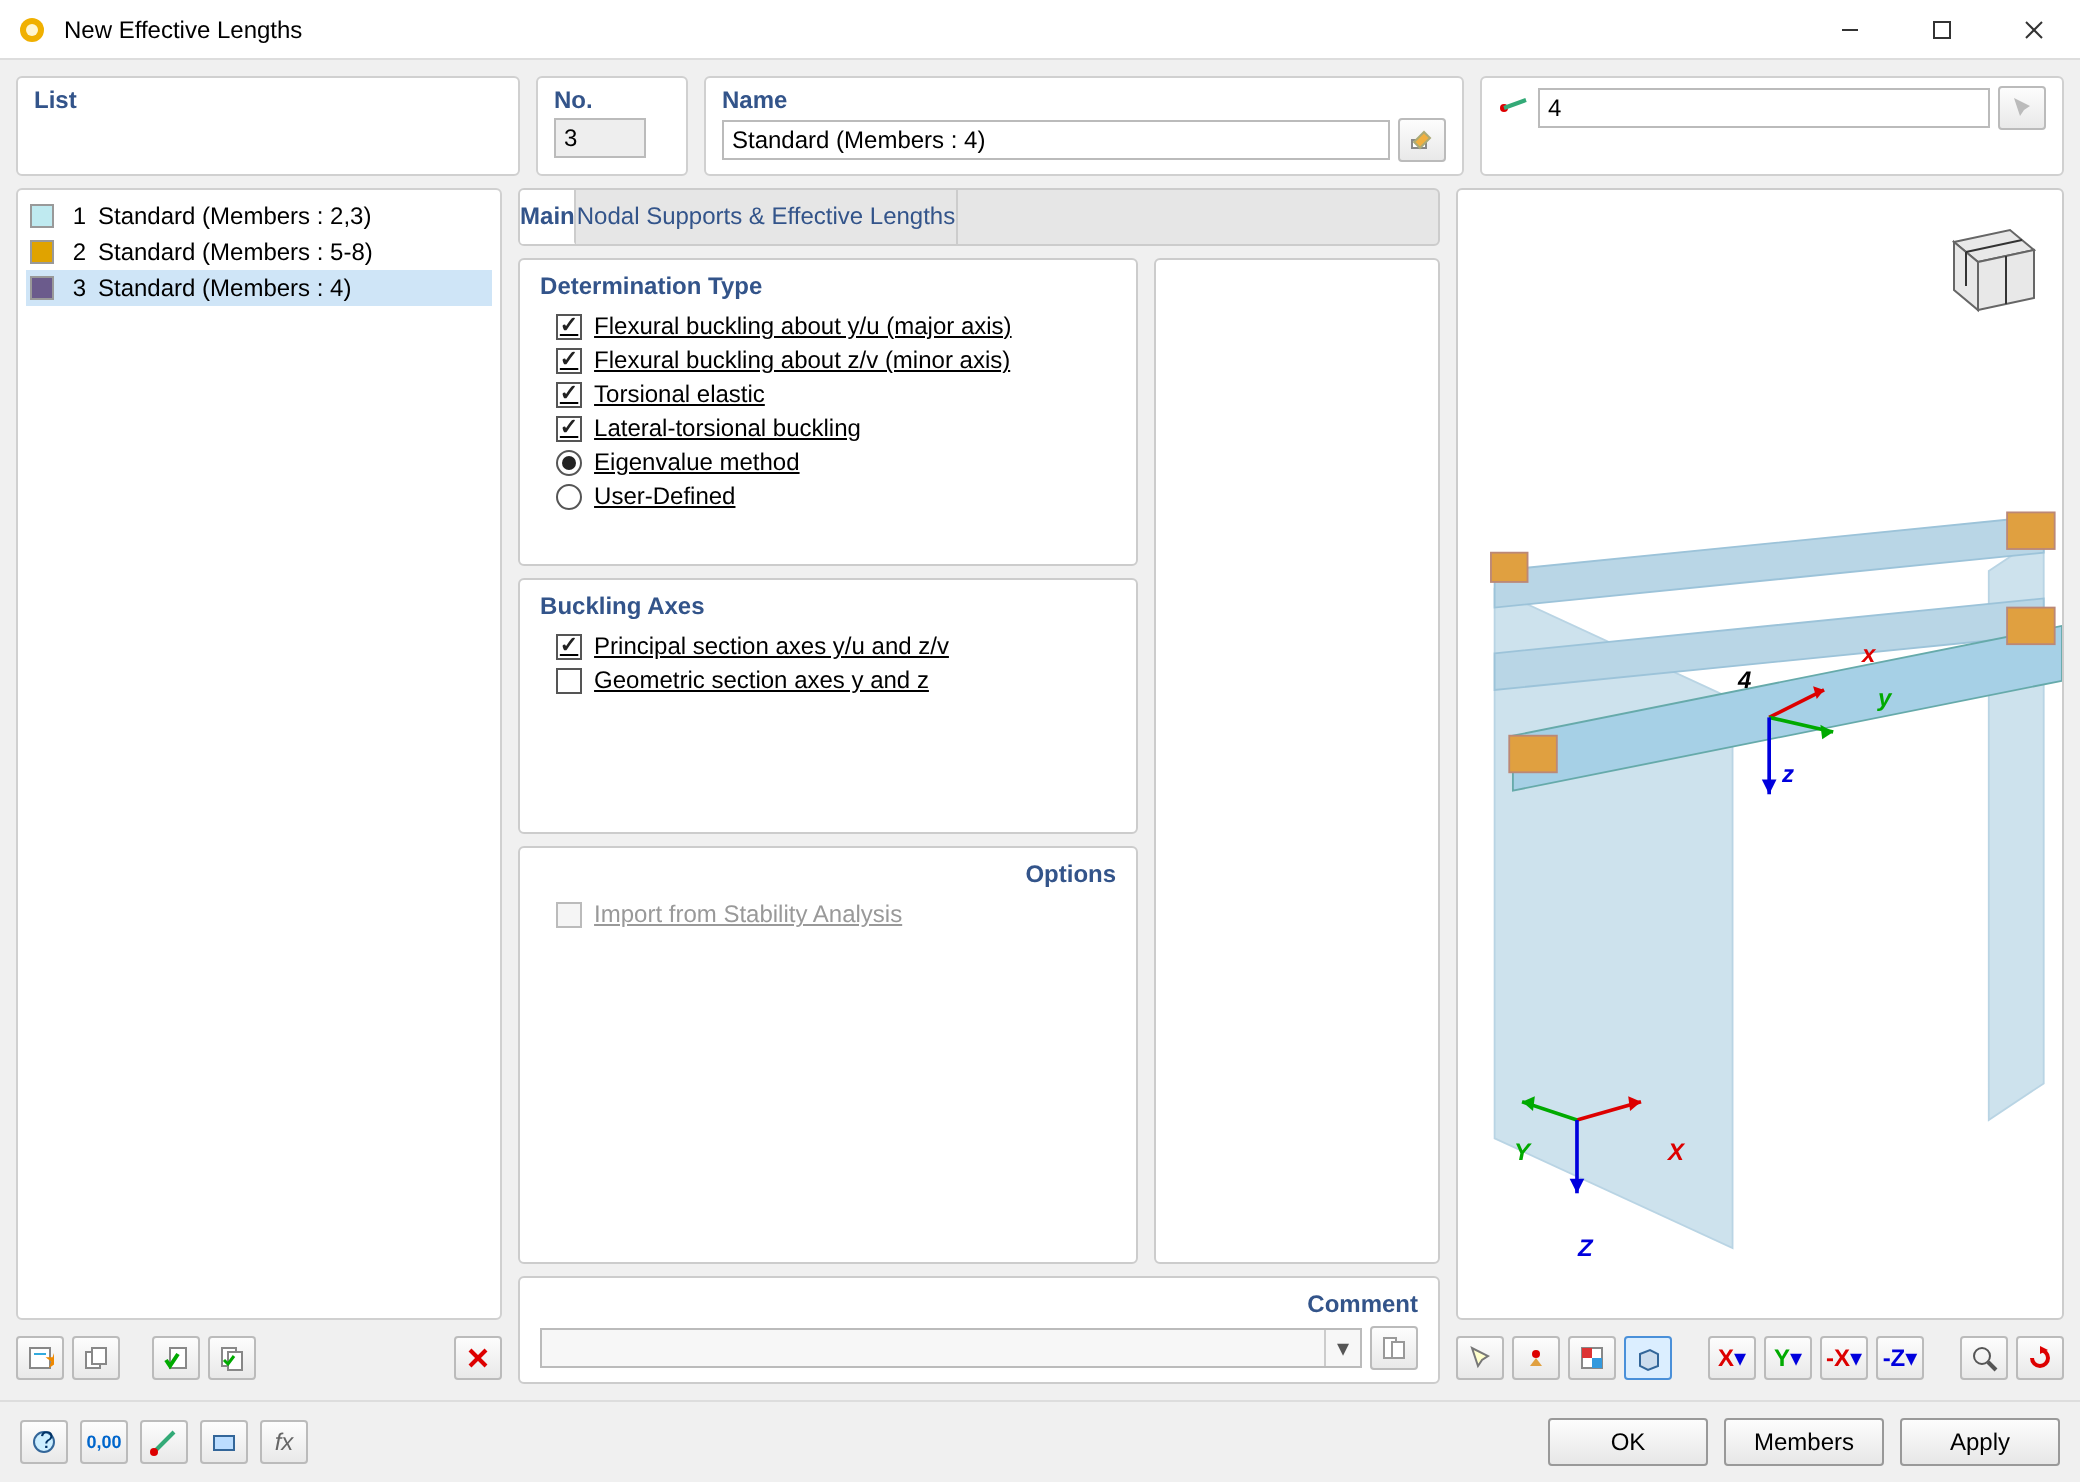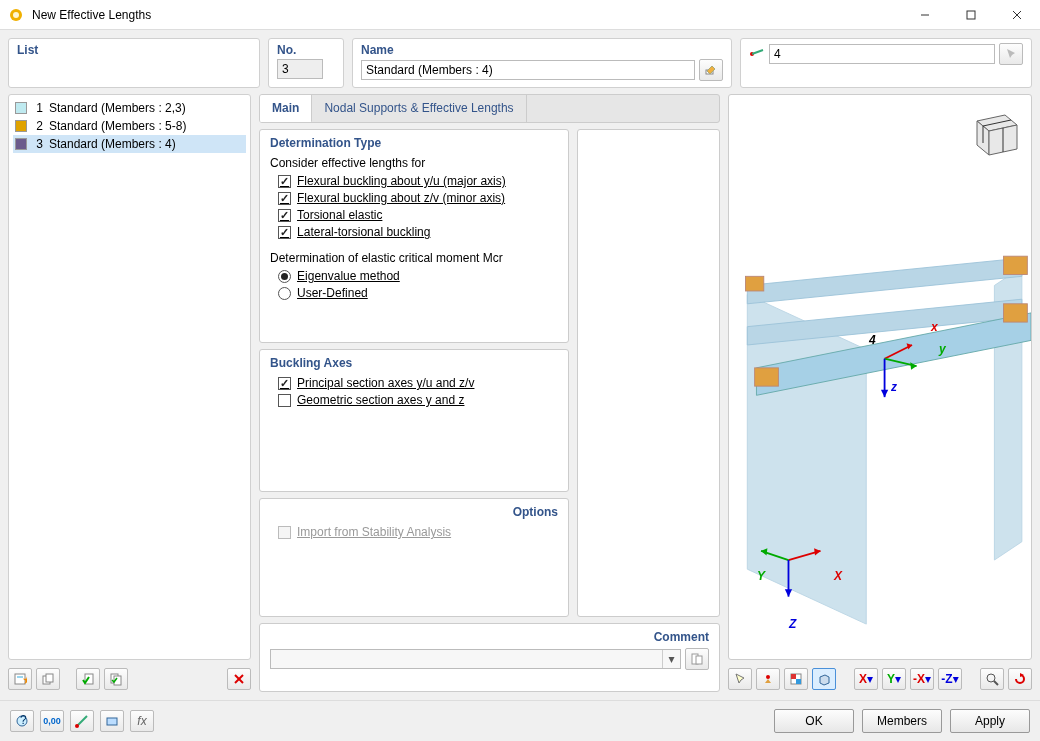--- a/index.html
+++ b/index.html
@@ -27,23 +27,23 @@
 .nofield input { width: 46px; border: 1px solid #bbb; background: #eee; padding: 2px 4px; }
 .namefield { width: 380px; }
 .namefield .row { display: flex; align-items: center; }
 .namefield input { flex: 1; border: 1px solid #bbb; padding: 2px 4px; background: #fff; }
 .assignfield { flex: 1; }
 .assignfield .row { display: flex; align-items: center; gap: 4px; }
 .assignfield input { flex: 1; border: 1px solid #bbb; padding: 2px 4px; background: #fff; }
 .assignicon { width: 16px; height: 16px; display: inline-flex; align-items: center; justify-content: center; }
 .midcol { width: 478px; display: flex; flex-direction: column; gap: 6px; min-height: 0; }
 .tabs { display: flex; background: #e6e6e6; border: 1px solid #ccc; border-radius: 3px; overflow: hidden; }
-.tab { padding: 6px 12px; color: #33548a; border-right: 1px solid #ccc; }
+.tab { padding: 6px 0; color: #33548a; border-right: 1px solid #ccc; }
 .tab.act { background: #fff; font-weight: 600; border-bottom: 2px solid #fff; margin-bottom: -1px; }
-.panel { background: #fff; border: 1px solid #ccc; border-radius: 3px; padding: 6px 10px 21px 10px; }
+.panel { background: #fff; border: 1px solid #ccc; border-radius: 3px; padding: 6px 10px 6px 10px; }
 .sect { color: #33548a; font-weight: 600; margin-bottom: 6px; }
 .subh { margin: 4px 0 4px 0; }
 .chkrow { display: flex; align-items: center; gap: 6px; margin: 3px 0 3px 8px; text-decoration: underline; }
 .chk { width: 13px; height: 13px; border: 1px solid #555; display: inline-flex; align-items: center; justify-content: center; font-size: 11px; line-height: 1; background: #fff; }
 .chk.on::after { content: "✓"; color: #222; font-weight: bold; }
 .radio { width: 13px; height: 13px; border: 1px solid #555; border-radius: 50%; display: inline-flex; align-items: center; justify-content: center; background: #fff; }
 .radio.on::after { content: ""; width: 7px; height: 7px; border-radius: 50%; background: #222; }
 .commentgrp { display: flex; flex-direction: column; text-align: right; }
 .commentgrp .commentrow { display: flex; gap: 4px; align-items: center; }
 .combo { flex: 1; display: flex; border: 1px solid #bbb; background: #f7f7f7; height: 20px; }
@@ -197,38 +197,36 @@
     <div class="midcol">
       <div class="tabs">
         <div class="tab act">Main</div>
         <div class="tab">Nodal Supports &amp; Effective Lengths</div>
       </div>
 
       <div class="twobytwo">
         <div class="vstack" style="width:310px;flex:none">
           <div class="panel">
             <div class="sect">Determination Type</div>
-            <div class="subh">Consider effective lengths for</div>
             <div class="chkrow">
                 <span class="chk on"></span>
                 <span>Flexural buckling about y/u (major axis)</span>
               </div>
             <div class="chkrow">
                 <span class="chk on"></span>
                 <span>Flexural buckling about z/v (minor axis)</span>
               </div>
             <div class="chkrow">
                 <span class="chk on"></span>
                 <span>Torsional elastic</span>
               </div>
             <div class="chkrow">
                 <span class="chk on"></span>
                 <span>Lateral-torsional buckling</span>
               </div>
-            <div class="subh" style="margin-top:12px"><span>Determination of elastic critical moment Mcr</span></div>
             <div class="chkrow">
                 <span class="radio on"></span>
                 <span>Eigenvalue method</span>
               </div>
             <div class="chkrow">
                 <span class="radio"></span>
                 <span>User-Defined</span>
               </div>
             <div style="height:18px"></div>
           </div>

